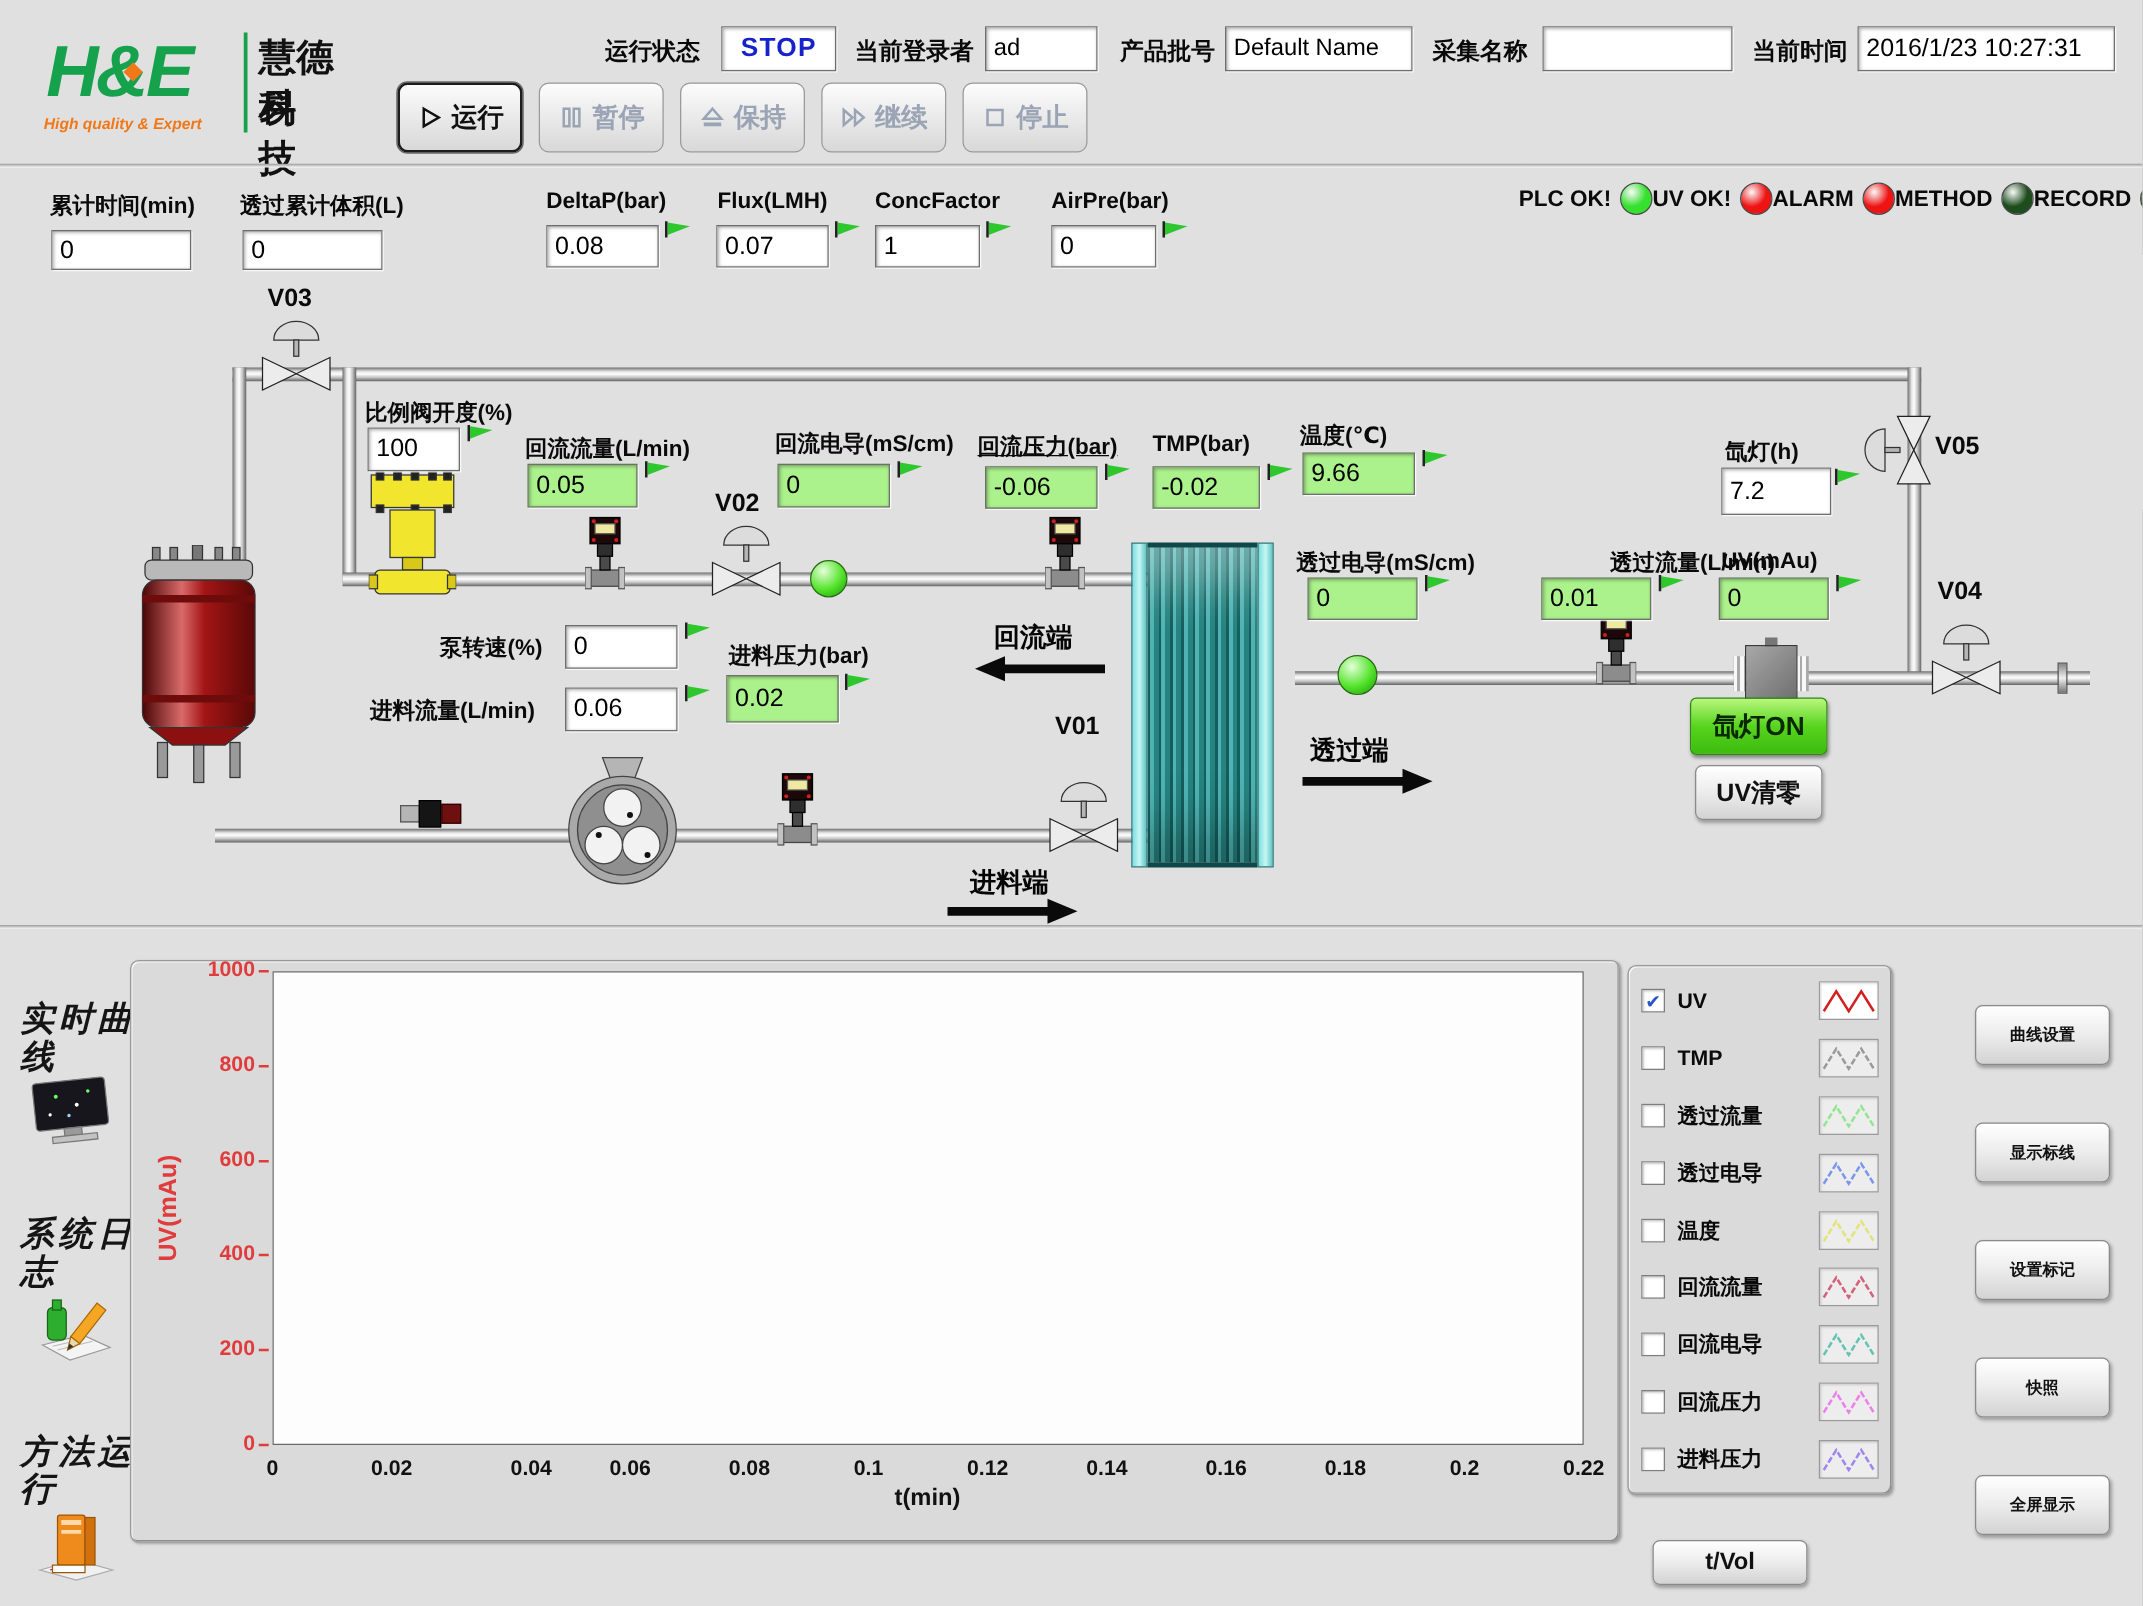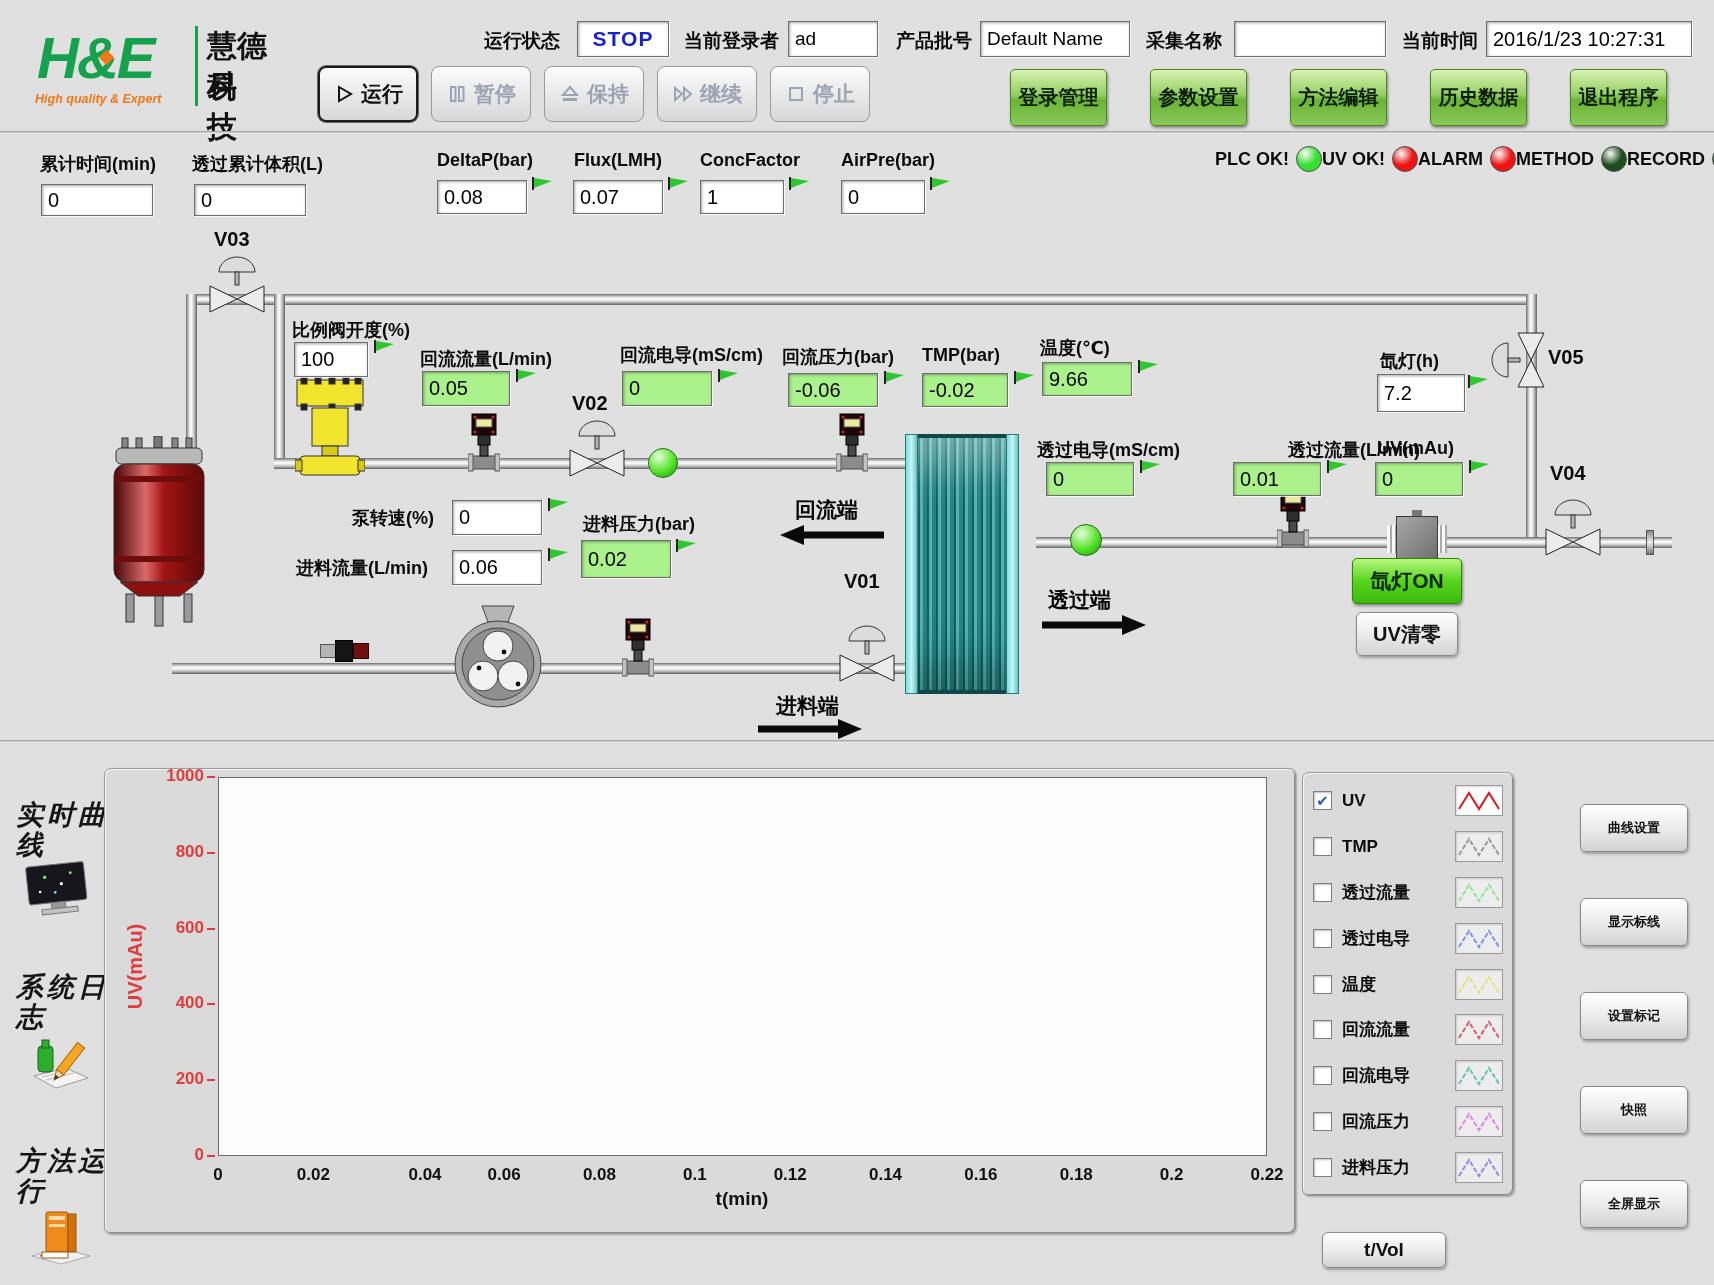--- a/index.html
+++ b/index.html
@@ -116,27 +116,20 @@
       </div>
       <div class="tbtn">
         <span style="display:flex">
           <svg width="22" height="22" viewBox="0 0 22 22">
             <rect x="5" y="5" width="12" height="12" fill="none" stroke="currentColor" stroke-width="2"></rect>
           </svg>
         </span>
         <span>停止</span>
       </div>
     </div>
-  <div id="navbtns" class="abs" style="left:1010px;top:69px;display:flex;gap:43px;">
-      <div class="navbtn" style="width: 97px; height: 57px;">登录管理</div>
-      <div class="navbtn" style="width: 97px; height: 57px;">参数设置</div>
-      <div class="navbtn" style="width: 97px; height: 57px;">方法编辑</div>
-      <div class="navbtn" style="width: 97px; height: 57px;">历史数据</div>
-      <div class="navbtn" style="width: 97px; height: 57px;">退出程序</div>
-    </div>
 
   <div class="divline" style="top:131px;"></div>
 
   <div class="lbl" style="left:40px;top:152px;">累计时间(min)</div>
   <div class="vbox" style="left:41px;top:184px;width:112px;height:32px;">
       <span>0</span>
     </div>
 
   <div class="lbl" style="left:192px;top:152px;">透过累计体积(L)</div>
   <div class="vbox" style="left:194px;top:184px;width:112px;height:32px;">
@@ -418,21 +411,21 @@
       <span>0.05</span>
     </div>
   <div class="flag" style="left:516px;top:368px;"></div>
 
   <div class="ro-label" style="left:620px;top:343px;">回流电导(mS/cm)</div>
   <div class="vbox green" style="left:622px;top:371px;width:90px;height:35px;z-index:4;">
       <span>0</span>
     </div>
   <div class="flag" style="left:718px;top:368px;"></div>
 
-  <div class="ro-label" style="left:782px;top:345px;">回流压力(bar)</div>
+  <div class="ro-label" style="left:782px;top:345px;text-decoration:underline;">回流压力(bar)</div>
   <div class="vbox green" style="left:788px;top:373px;width:90px;height:34px;z-index:4;">
       <span>-0.06</span>
     </div>
   <div class="flag" style="left:884px;top:370px;"></div>
 
   <div class="ro-label" style="left:922px;top:345px;">TMP(bar)</div>
   <div class="vbox green" style="left:922px;top:373px;width:86px;height:34px;z-index:4;">
       <span>-0.02</span>
     </div>
   <div class="flag" style="left:1014px;top:370px;"></div>

